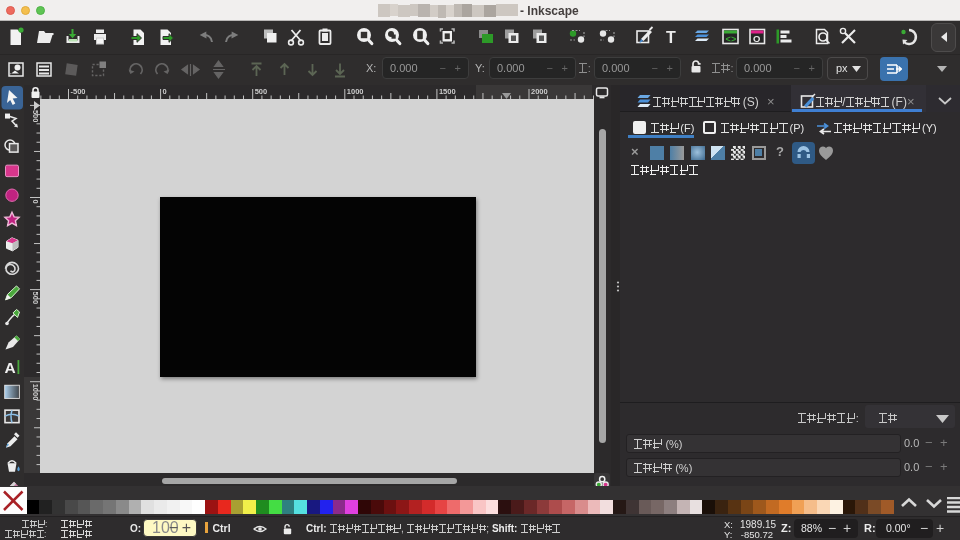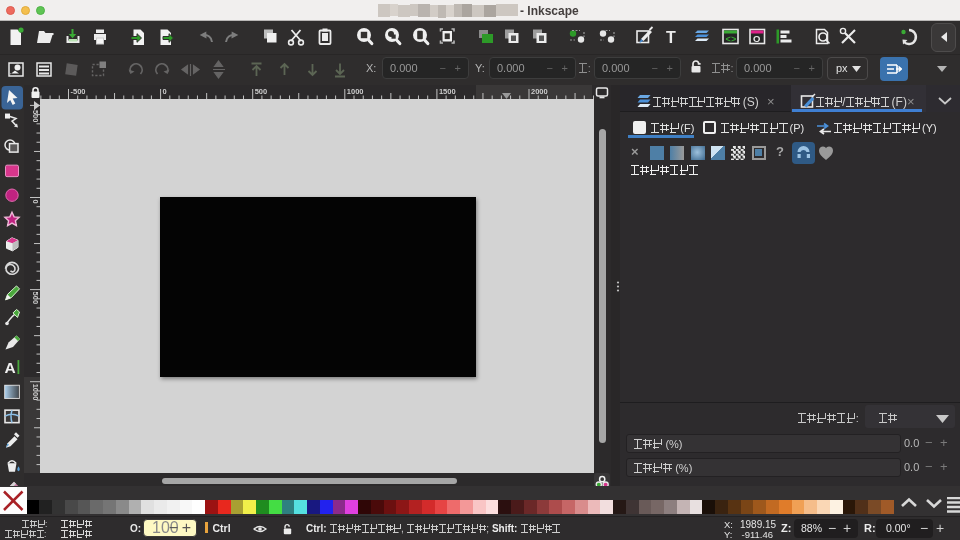--- a/index.html
+++ b/index.html
@@ -614,21 +614,21 @@
       <circle cx="7" cy="5" r="1.8" fill="#e8e8e8"></circle>
     </svg>
 <svg width="11" height="12" style="position:absolute;left:282px;top:5.5px">
       <path d="M3 5.5 v-1.8 a2.1 2.1 0 0 1 4.2 0" fill="none" stroke="#ececec" stroke-width="1.4"></path>
       <rect x="1.8" y="5.5" width="7.4" height="5.8" rx="1" fill="#ececec"></rect>
     </svg>
 <div class="abs" style="left:306px;top:6px;font-size:10px;color:#cccccc"><b style="color:#ececec">Ctrl:</b> <span class="jp jpM"><i></i><i></i><i></i><i></i><i></i><i></i><i></i><i></i><i></i></span>, <span class="jp jpM"><i></i><i></i><i></i><i></i><i></i><i></i><i></i><i></i><i></i><i></i></span>; <b style="color:#ececec">Shift:</b> <span class="jp jpM"><i></i><i></i><i></i><i></i><i></i></span></div>
 <div class="abs" style="left:724px;top:1.5px;font-size:9.5px;color:#e4e4e4">X:</div>
 <div class="abs" style="left:724px;top:11.5px;font-size:9.5px;color:#e4e4e4">Y:</div>
 <div class="abs" style="left:740px;top:1.5px;width:33px;text-align:right;font-size:10px;color:#e4e4e4">1989.15</div>
-<div class="abs" style="left:737px;top:11.5px;width:36px;text-align:right;font-size:9.5px;color:#e4e4e4">-911.46</div>
+<div class="abs" style="left:737px;top:11.5px;width:36px;text-align:right;font-size:9.5px;color:#e4e4e4">-850.72</div>
 <div class="abs" style="left:781px;top:5px;font-size:11px;font-weight:bold;color:#ececec">Z:</div>
 <div class="sbx" style="left:794px;width:64px;padding-left:7px">88%</div>
 <div class="abs" style="left:828px;top:3px;font-size:14px;color:#d0d0d0">−</div>
 <div class="abs" style="left:843px;top:3px;font-size:14px;color:#d0d0d0">+</div>
 <div class="abs" style="left:864px;top:5px;font-size:11px;font-weight:bold;color:#ececec">R:</div>
 <div class="sbx" style="left:876px;width:57px;padding-left:10px">0.00°</div>
 <div class="abs" style="left:920px;top:3px;font-size:14px;color:#d0d0d0">−</div>
 <div class="abs" style="left:936px;top:3px;font-size:14px;color:#d0d0d0">+</div>
 </div>
 </body></html>

